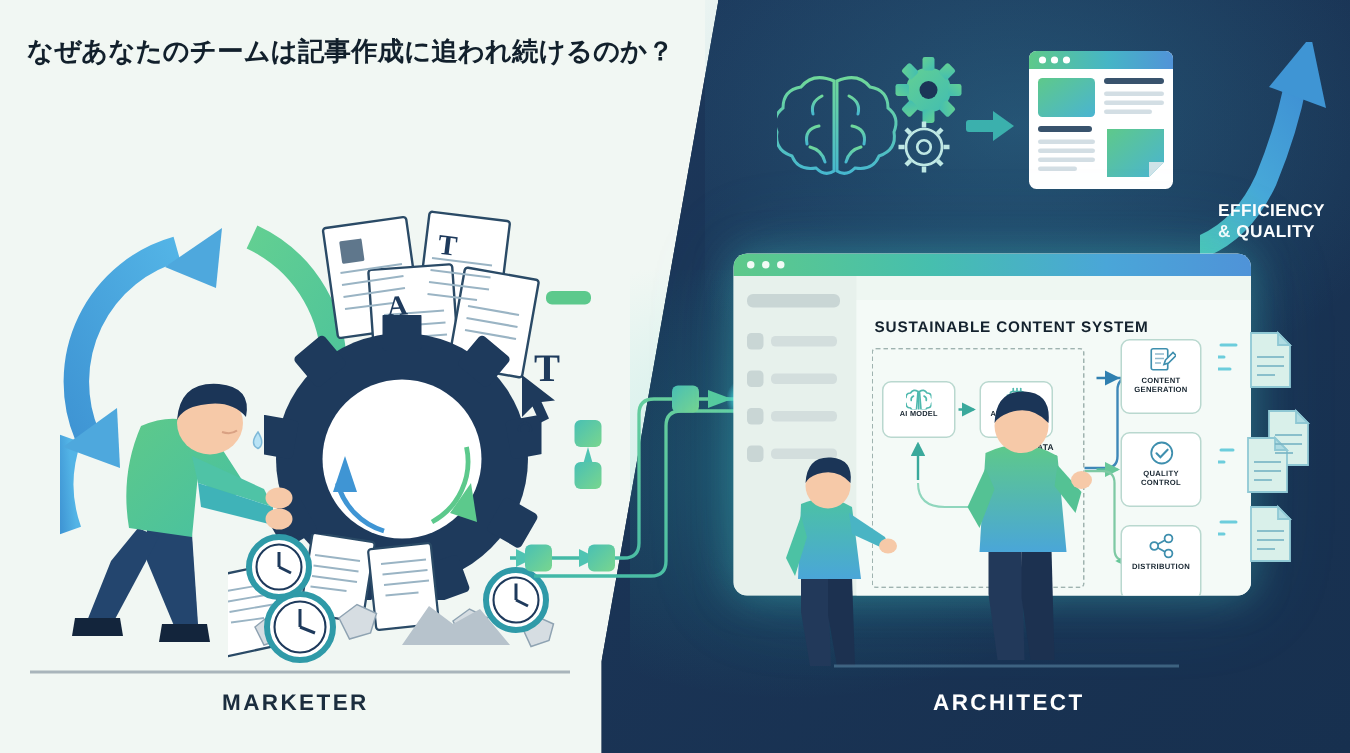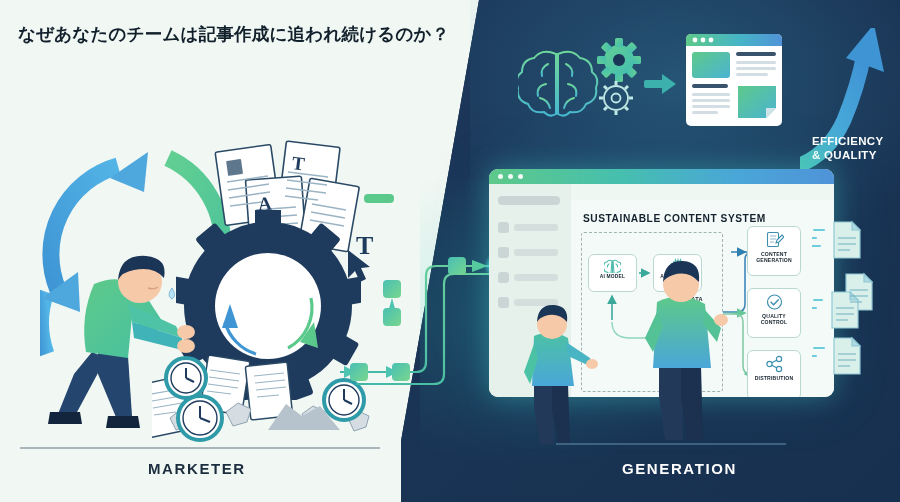--- a/index.html
+++ b/index.html
@@ -356,21 +356,21 @@
   </svg>
 
   <svg class="abs" id="cursor-svg" width="34" height="40" viewBox="0 0 34 40">
     <polygon points="4,2 4,30 11,23 16,34 22,31 17,20 26,19" fill="#1e3a5c"></polygon>
     <circle cx="6" cy="38" r="4" fill="none" stroke="#1e3a5c" stroke-width="1.6"></circle>
   </svg>
 
   <div class="abs" id="floor-left"></div>
 
   <div class="abs role-label" id="marketer-label">MARKETER</div>
-  <div class="abs role-label" id="architect-label">GENERATION</div>
+  <div class="abs role-label" id="architect-label">ARCHITECT</div>
 
   <svg class="abs" id="circuit-svg" width="210" height="160" viewBox="0 0 210 160">
     <defs>
       <linearGradient id="gWire" x1="0" y1="1" x2="1" y2="0">
         <stop offset="0%" stop-color="#3fb7a8"></stop>
           <stop offset="100%" stop-color="#6fd49a"></stop>
       </linearGradient>
       <linearGradient id="gNode" x1="0" y1="0" x2="1" y2="1">
         <stop offset="0%" stop-color="#49c0b4"></stop>
           <stop offset="100%" stop-color="#79d68e"></stop>

